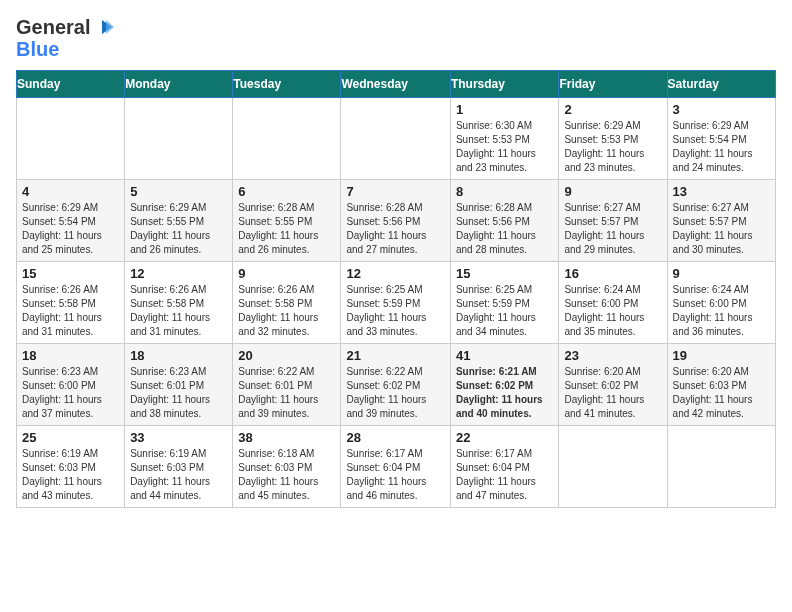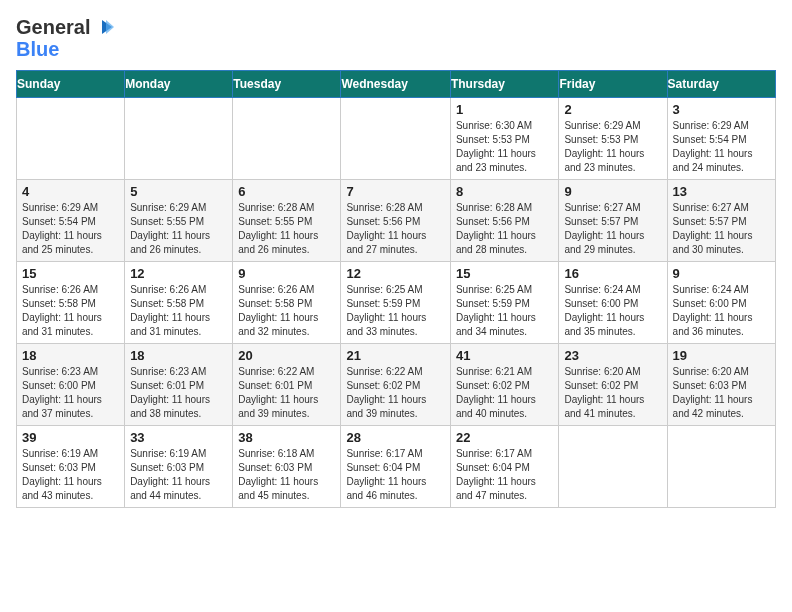--- a/index.html
+++ b/index.html
@@ -263,21 +263,21 @@
         </td>
         <td>
           <div class="day-num">21</div>
           <div class="cell-info" style="white-space: pre-line;">Sunrise: 6:22 AM
 Sunset: 6:02 PM
 Daylight: 11 hours
 and 39 minutes.</div>
         </td>
         <td>
           <div class="day-num">41</div>
-          <div class="cell-info" style="white-space: pre-line;">Sunrise: 6:21 AM
+          <div class="cell-info" style="white-space: pre-line; font-weight: bold;">Sunrise: 6:21 AM
 Sunset: 6:02 PM
 Daylight: 11 hours
 and 40 minutes.</div>
         </td>
         <td>
           <div class="day-num">23</div>
           <div class="cell-info" style="white-space: pre-line;">Sunrise: 6:20 AM
 Sunset: 6:02 PM
 Daylight: 11 hours
 and 41 minutes.</div>
@@ -285,21 +285,21 @@
         <td>
           <div class="day-num">19</div>
           <div class="cell-info" style="white-space: pre-line;">Sunrise: 6:20 AM
 Sunset: 6:03 PM
 Daylight: 11 hours
 and 42 minutes.</div>
         </td>
       </tr>
       <tr>
         <td>
-          <div class="day-num">39</div>
+          <div class="day-num">25</div>
           <div class="cell-info" style="white-space: pre-line;">Sunrise: 6:19 AM
 Sunset: 6:03 PM
 Daylight: 11 hours
 and 43 minutes.</div>
         </td>
         <td>
           <div class="day-num">33</div>
           <div class="cell-info" style="white-space: pre-line;">Sunrise: 6:19 AM
 Sunset: 6:03 PM
 Daylight: 11 hours

